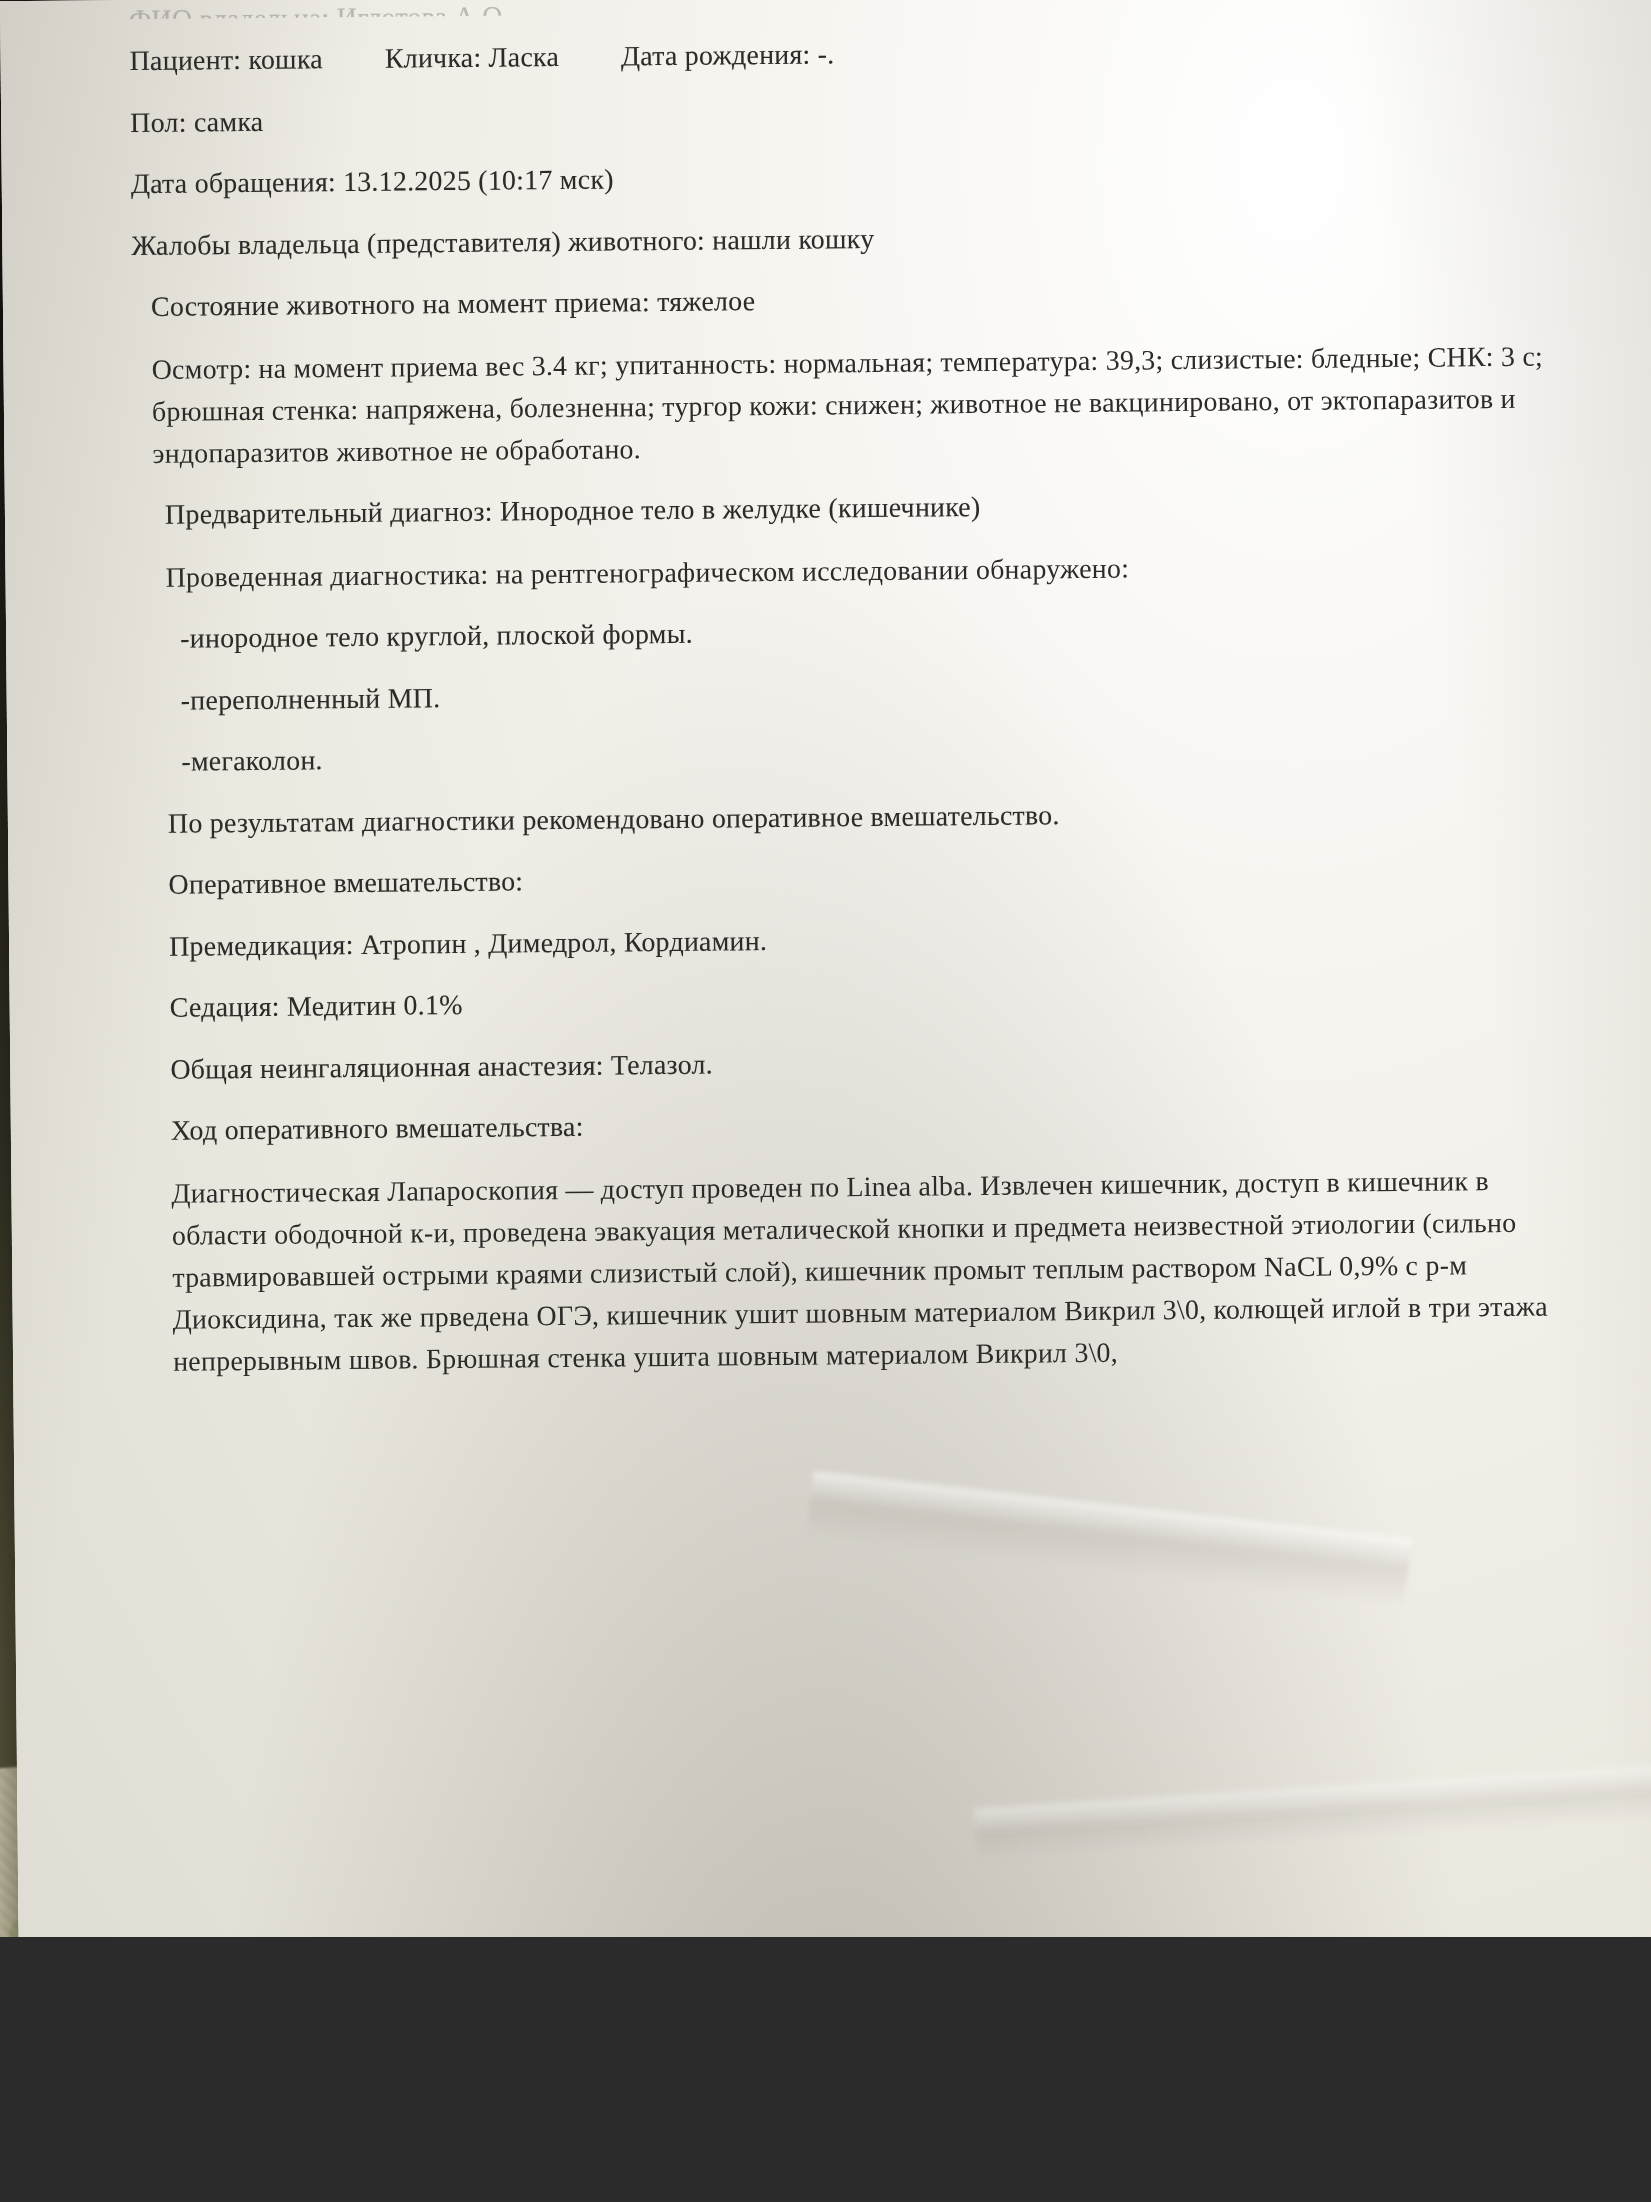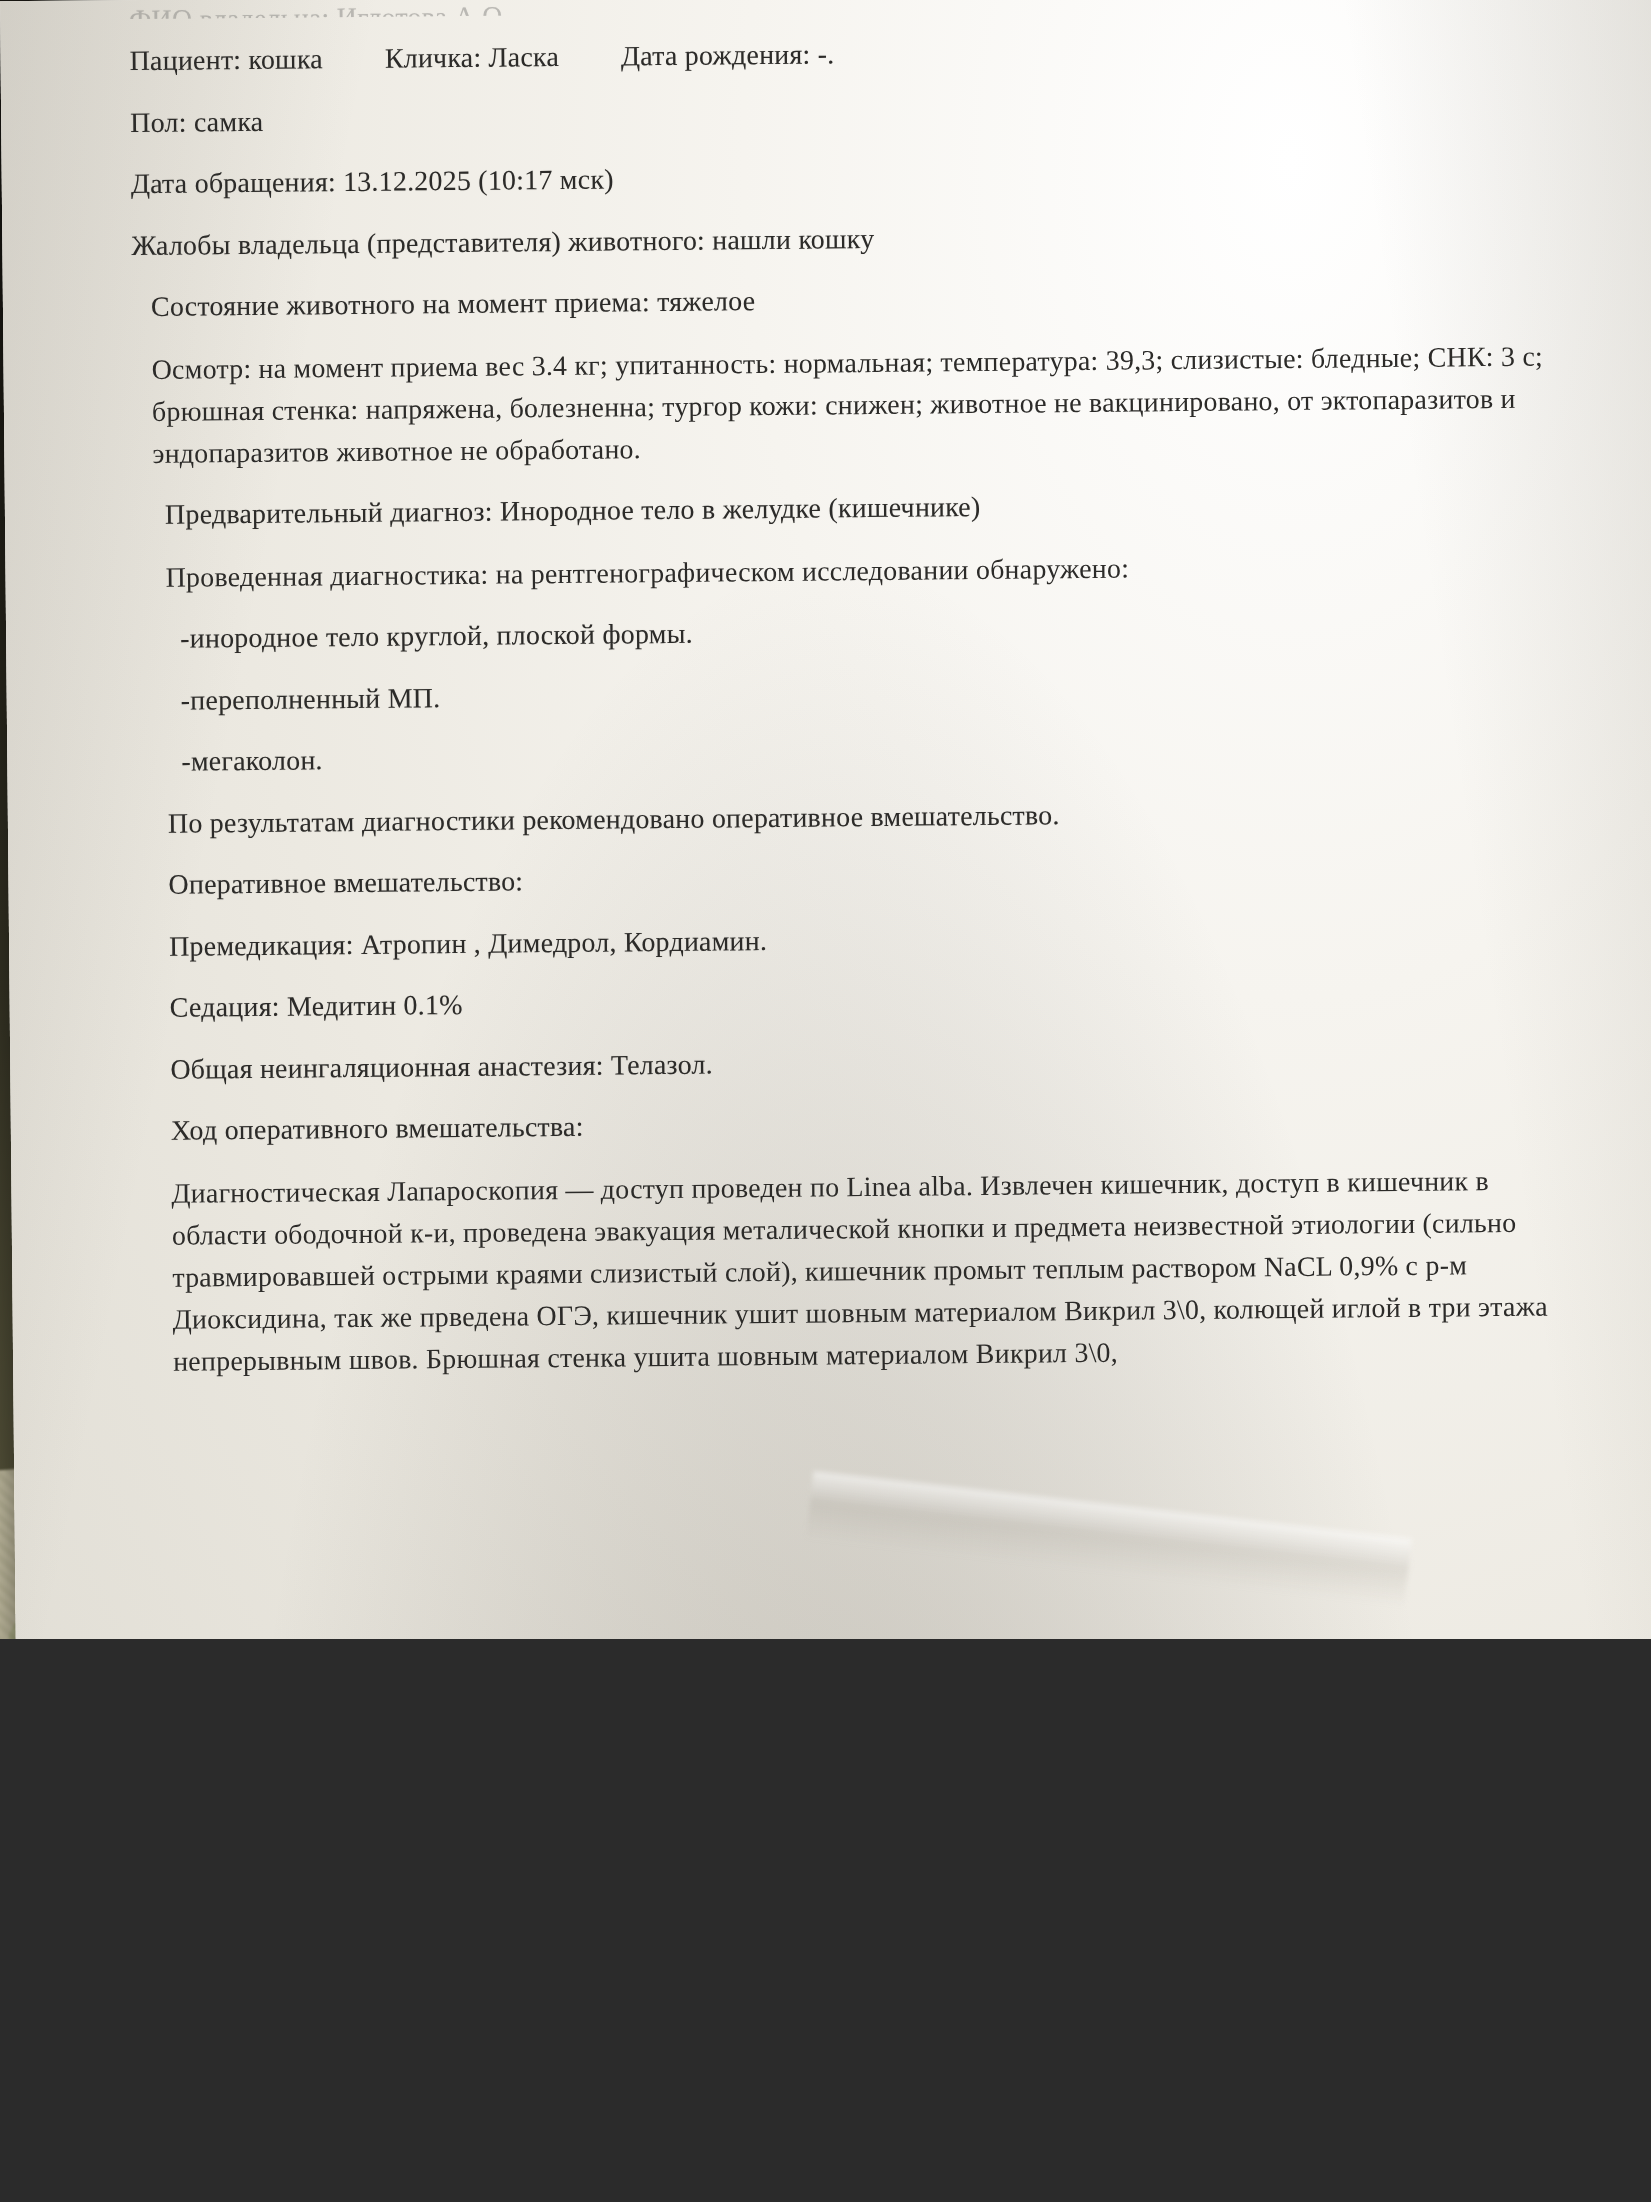--- a/index.html
+++ b/index.html
@@ -3,21 +3,21 @@
 <meta charset="utf-8">
 <style>
   html, body {
     margin: 0;
     padding: 0;
     background: #2b2b2b;
   }
   #page {
     position: relative;
     width: 1652px;
-    height: 1639px;
+    height: 1937px;
     overflow: hidden;
     background: #0d0c0a;
     font-family: "Liberation Serif", serif;
   }
 
   
   .backdrop {
     position: absolute;
     inset: 0;
     background:

